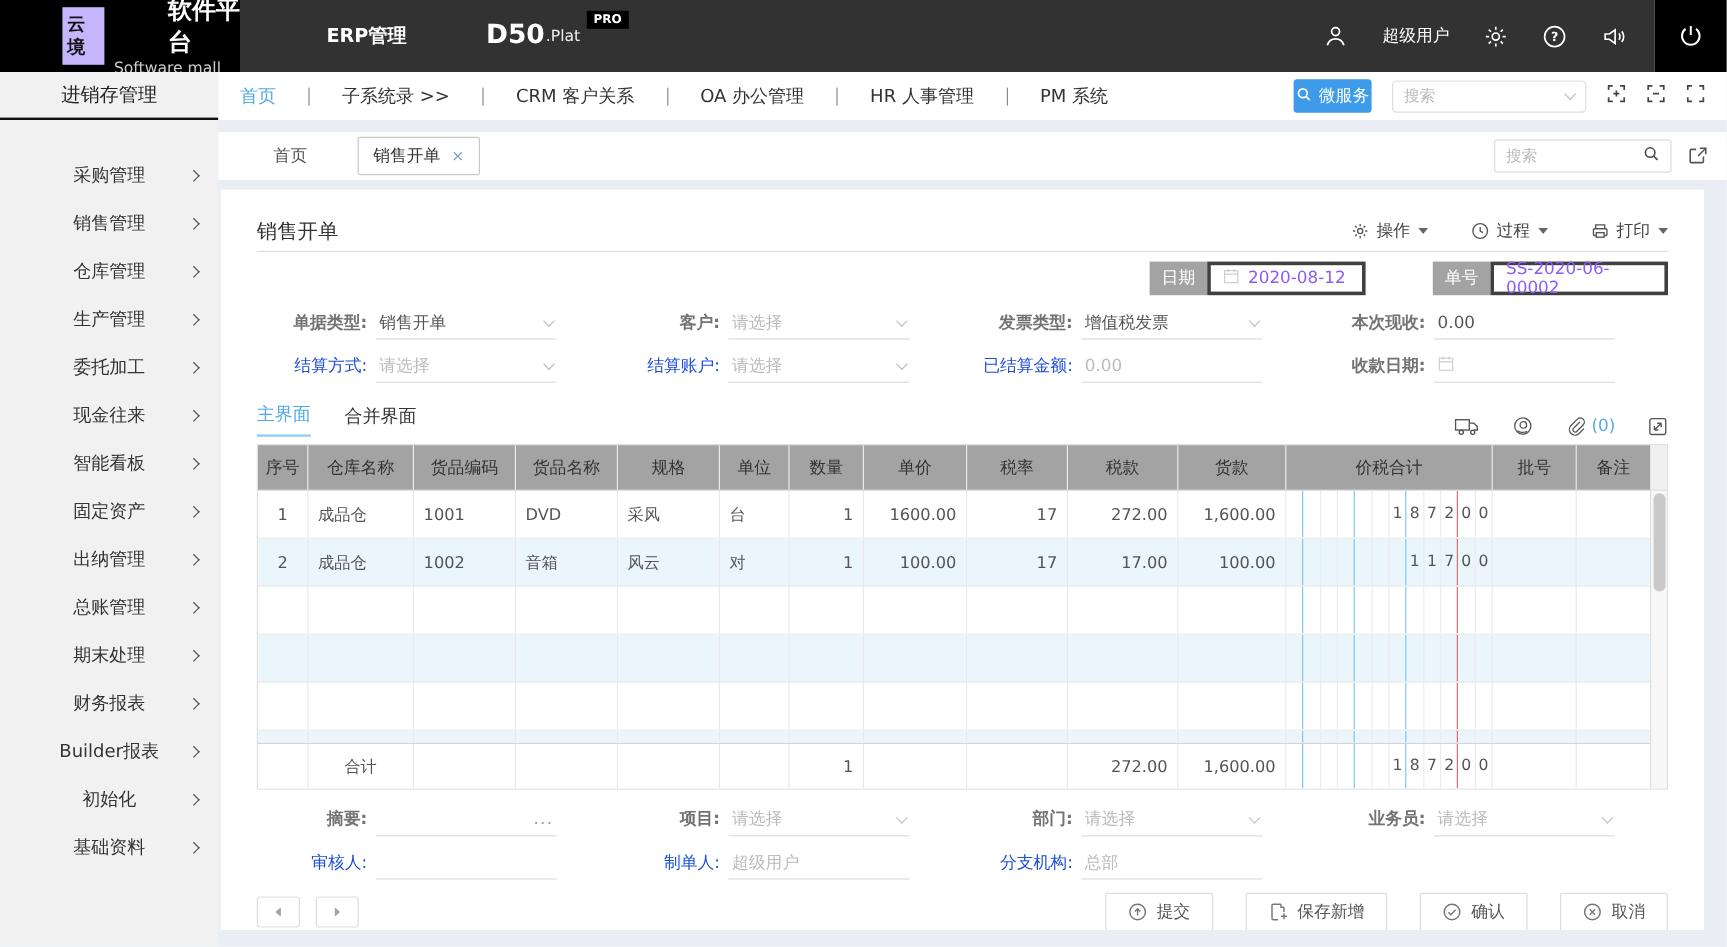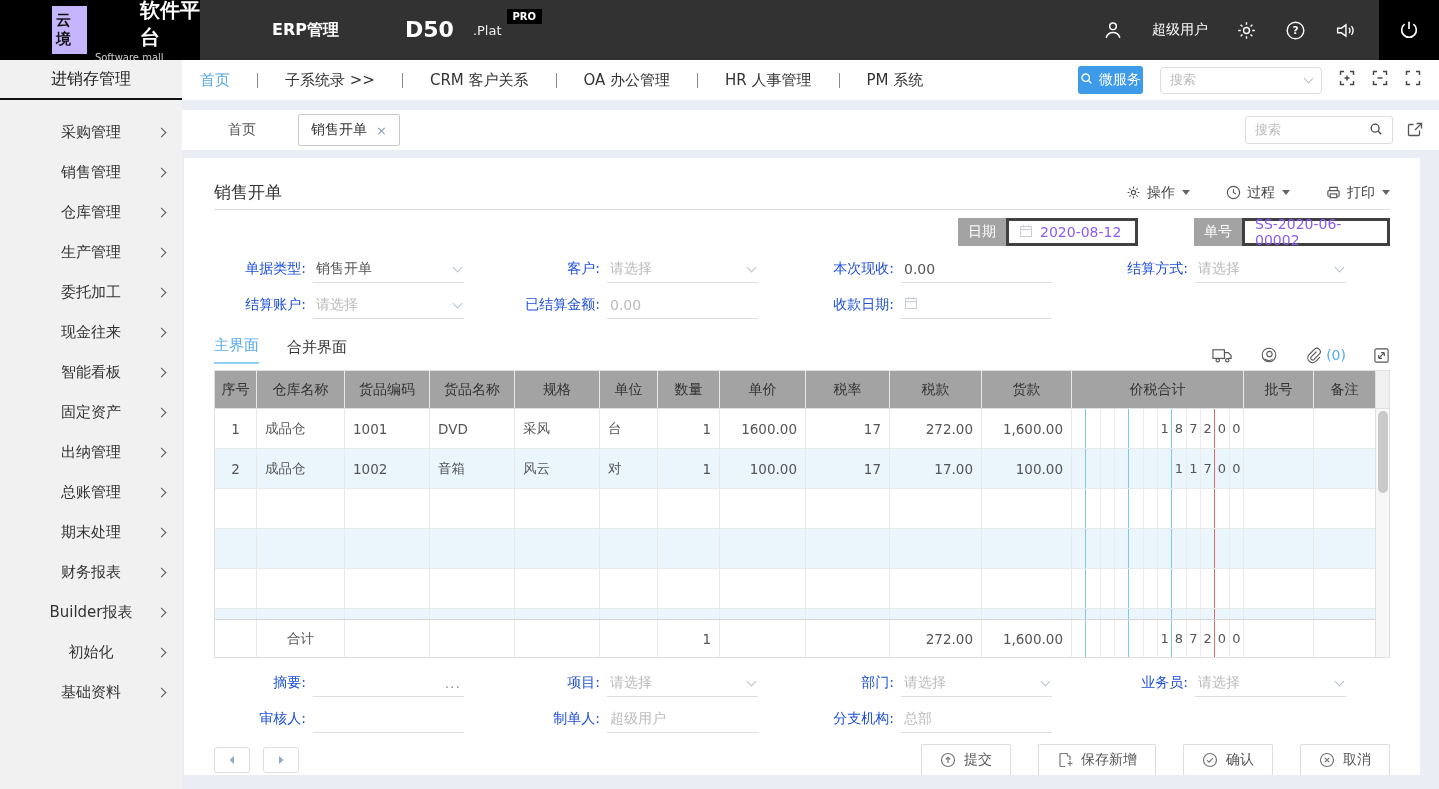--- a/index.html
+++ b/index.html
@@ -4,45 +4,45 @@
 <style>
   * { margin:0; padding:0; box-sizing:border-box; }
   body { font-family:"DejaVu Sans","Liberation Sans",sans-serif; }
   .screen { position:relative; width:1439px; height:789px; background:#eaeef4; overflow:hidden; }
 
   
   .top { position:absolute; top:0; left:0; right:0; height:60px; display:flex; }
   .logo-area { width:200px; background:#000; display:flex; align-items:center; padding-left:52px; gap:8px; }
   .logo-box { background:#c4b5fd; color:#111; font-size:15px; font-weight:bold; padding:5px 4px; letter-spacing:1px; }
   .logo-title { color:#fff; font-size:20px; font-weight:bold;margin-left:45px; }
-  .logo-sub { color:#ccc; font-size:10px; margin-top:1px; }
+  .logo-sub { color:#ccc; font-size:13px; margin-top:1px; }
   .header-main { flex:1; background:#323232; display:flex; align-items:center; position:relative; }
   .app-name { margin-left:72px; color:#fff; font-weight:bold; font-size:16px; }
   .product { margin-left:66px; color:#fff; display:flex; align-items:center; }
   .p-main { font-size:22px; font-weight:bold; line-height:1; }
-  .p-suffix { font-size:13px; color:#eee; margin-left:19px; }
+  .p-suffix { font-size:13px; color:#eee; margin-left:1px; }
   .p-badge { background:#000; color:#fff; font-size:10px; font-weight:bold; padding:2px 6px; margin-left:5px; position:relative; top:-14px; }
   .header-right { position:absolute; right:22px; display:flex; align-items:center; gap:28px; }
   .username { color:#fff; font-size:14px; }
   .hicon { display:flex; align-items:center; cursor:pointer; }
   .power-area { width:60px; background:#000; display:flex; align-items:center; justify-content:center; cursor:pointer; }
 
   
   .module-tab { position:absolute; top:60px; left:0; width:182px; height:40px; background:#f1f1f1; border-bottom:2px solid #111; display:flex; align-items:center; justify-content:center; font-size:16px; color:#222; }
   .topnav { position:absolute; top:60px; left:182px; right:0; height:40px; background:#fff; display:flex; align-items:center; }
   .nav-links { display:flex; align-items:center; margin-left:18px; }
   .nav-link { font-size:15px; color:#333; cursor:pointer; }
   .nav-link.active { color:#53a8e8; }
   .vline { width:1px; height:15px; background:#8a8a8a; margin:0 27px; }
   .ms-btn { margin-left:auto; display:flex; align-items:center; gap:6px; background:#3d9bea; color:#fff; font-size:14px; padding:5px 2px; border-radius:3px; cursor:pointer; }
   .nav-search { width:162px; height:27px; border:1px solid #ddd; border-radius:4px; display:flex; align-items:center; justify-content:space-between; padding:0 9px; margin-left:17px; color:#b9b9b9; font-size:13px; }
   .win-icons { display:flex; gap:17px; margin:0 18px 0 17px; }
 
   
-  .sidebar { position:absolute; top:100px; left:0; width:182px; bottom:0; background:#f1f1f1; padding-top:12px; }
+  .sidebar { position:absolute; top:100px; left:0; width:182px; bottom:0; background:#f1f1f1; padding-top:26px; }
   .side-item { height:40px; display:flex; align-items:center; justify-content:center; position:relative; font-size:15px; color:#333; cursor:pointer; }
   .chev-r { position:absolute; right:17px; width:7px; height:7px; border-top:1.5px solid #555; border-right:1.5px solid #555; transform:rotate(45deg); }
 
   
   .tab-bar { position:absolute; top:110px; left:182px; right:0; height:40px; background:#fff; display:flex; align-items:center; }
   .tab-home { margin-left:46px; font-size:14px; color:#555; cursor:pointer; }
   .tab-doc { margin-left:42px; border:1px solid #c9c9c9; border-radius:2px; padding:6px 12px; font-size:14px; color:#333; display:flex; gap:9px; align-items:center; cursor:pointer; background:#fff; }
   .tab-x { color:#7f9db9; font-size:13px; }
   .tab-search { margin-left:auto; width:148px; height:28px; border:1px solid #ddd; border-radius:3px; display:flex; align-items:center; justify-content:space-between; padding:0 9px; color:#b9b9b9; font-size:13px; }
   .open-icon { margin:0 15px 0 13px; display:flex; cursor:pointer; }
@@ -57,21 +57,21 @@
 
   .doc-row { margin-top:8px; display:flex; justify-content:flex-end; gap:56px; height:28px; }
   .doc-field { display:flex; }
   .doc-badge { background:#a3a3a3; color:#fff; font-size:14px; padding:0 10px; display:flex; align-items:center; }
   .doc-input { border:3px solid #404040; background:#fff; display:flex; align-items:center; gap:7px; padding:0 10px; font-size:14px; color:#8b5cf6; }
   .doc-input.date { width:132px; }
   .doc-input.no { width:148px; }
 
   .form-grid { display:grid; grid-template-columns:repeat(4,1fr); margin-top:8px; row-gap:6px; }
   .field { display:flex; align-items:center; height:30px; }
-  .flabel { width:92px; text-align:right; font-size:14px; color:#1d4ed8; font-weight:normal; flex-shrink:0; }
+  .flabel { width:92px; text-align:right; font-size:14px; color:#737373; font-weight:bold; flex-shrink:0; }
   .flabel.dis { color:#1d4ed8; font-weight:normal; }
   .fctrl { flex:1; margin:0 44px 0 7px; border-bottom:1px solid #ddd; height:28px; display:flex; align-items:center; justify-content:space-between; font-size:14px; color:#555; padding:0 3px; }
   .fctrl .ph { color:#bbb; }
   .fctrl .more { color:#999; letter-spacing:1px; }
   .chev-d { width:7px; height:7px; border-right:1.4px solid #b9c3cd; border-bottom:1.4px solid #b9c3cd; transform:rotate(45deg); margin-bottom:3px; }
 
   .sub-tabs { margin-top:12px; display:flex; align-items:flex-end; height:32px; }
   .stab { font-size:15px; margin-right:28px; padding-bottom:7px; color:#333; cursor:pointer; }
   .stab.active { color:#53aae8; border-bottom:2px solid #8fd0f2; }
   .grid-icons { margin-left:auto; display:flex; gap:27px; align-items:center; }
@@ -349,20 +349,27 @@
           </span>
         </div>
       <div class="field">
           <span class="flabel">客户:</span>
           <span class="fctrl">
             <span class="ph">请选择</span>
             <span class="chev-d"></span>
           </span>
         </div>
       <div class="field">
+          <span class="flabel">发票类型:</span>
+          <span class="fctrl">
+            <span>增值税发票</span>
+            <span class="chev-d"></span>
+          </span>
+        </div>
+      <div class="field">
           <span class="flabel">本次现收:</span>
           <span class="fctrl">
             <span>0.00</span>
           </span>
         </div>
       <div class="field">
           <span class="flabel dis">结算方式:</span>
           <span class="fctrl">
             <span class="ph">请选择</span>
             <span class="chev-d"></span>

